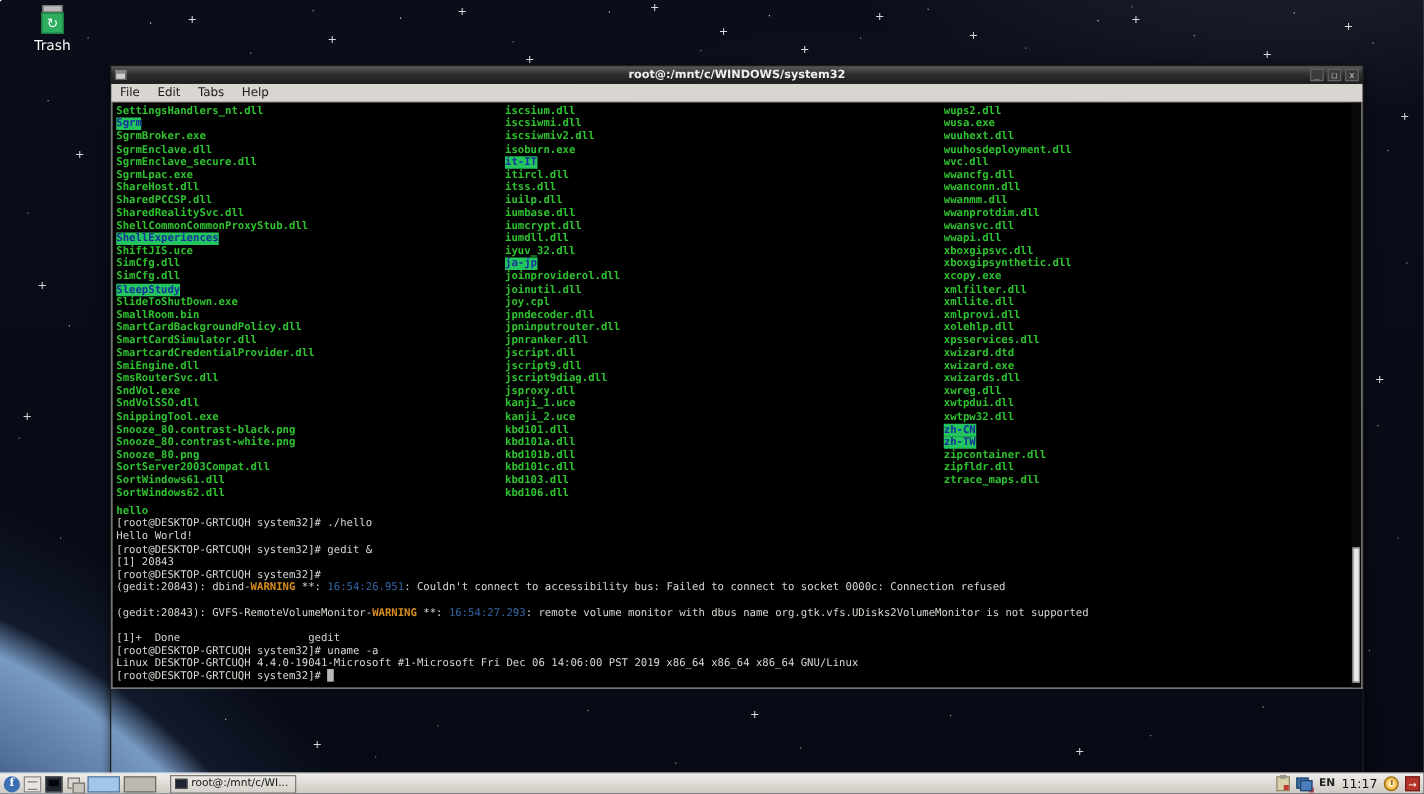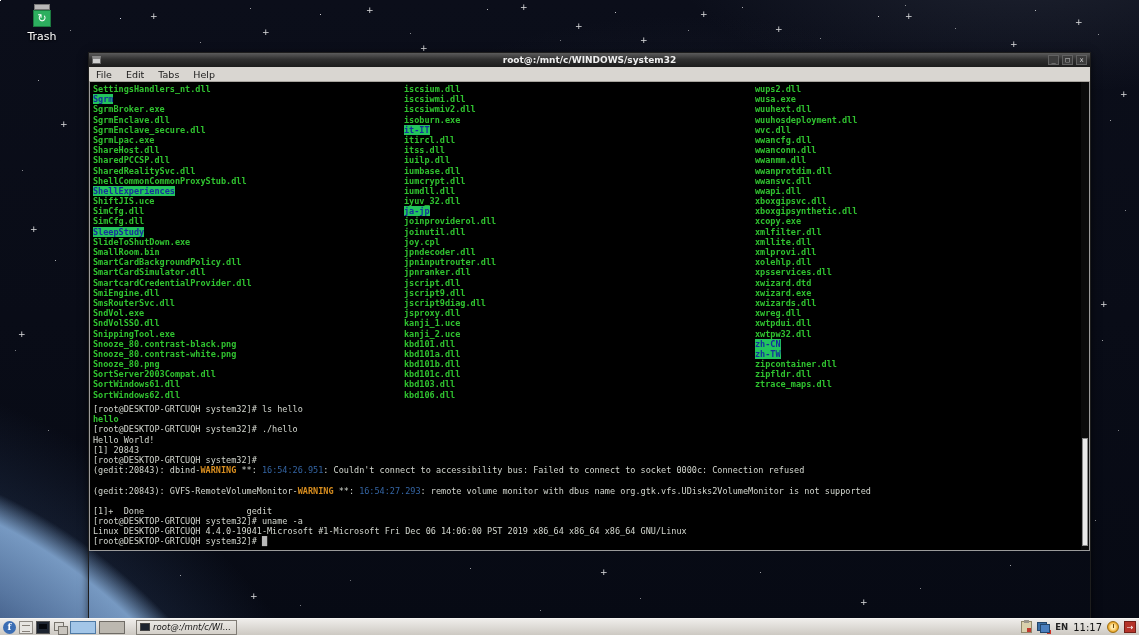--- a/index.html
+++ b/index.html
@@ -90,21 +90,21 @@
   .monitor-ic::after { content:""; position:absolute; left:2px; top:2px; right:2px; bottom:4px; background:#05070c; }
   .winstack-ic { background:transparent; }
   .winstack-ic::before { content:""; position:absolute; left:1px; top:1px; width:8px; height:7px;
     background:#dddad5; border:1px solid #77736c; }
   .winstack-ic::after { content:""; position:absolute; left:5px; top:5px; width:8px; height:7px;
     background:#c9c5be; border:1px solid #77736c; }
   .pager { width:26px; height:13px; flex:none; border:1px solid #6f6c66; }
   .pager.active { background:#a3c6e8; border-color:#4f7aa5; }
   .pager.idle { background:#bcb8b0; }
   .task-btn { height:15px; flex:none; display:flex; align-items:center; gap:3px; padding:0 5px 0 3px;
-    background:linear-gradient(#eae8e4,#d4d0c9); border:1px solid #807c75; margin-left:8px;font-style:italic; }
+    background:linear-gradient(#eae8e4,#d4d0c9); border:1px solid #807c75; margin-left:8px; }
   .task-btn .mini-mon { width:10px; height:8px; background:#1d2430; border:1px solid #444; }
   .task-btn-label { font-size:8.5px; color:#15151possible5; color:#151515; }
   .tb-spacer { flex:1; }
   .tray { display:flex; align-items:center; gap:5px; }
   .clip-ic { width:11px; height:12px; background:#d9d0ac; border:1px solid #8f876b; position:relative; flex:none; }
   .clip-ic::before { content:""; position:absolute; left:2px; top:-2px; width:5px; height:3px; background:#9a958a; }
   .clip-ic::after { content:""; position:absolute; right:0px; bottom:0px; width:4px; height:4px; background:#c23a2e; }
   .net-ic { width:13px; height:12px; position:relative; flex:none; }
   .net-ic::before { content:""; position:absolute; left:0; top:1px; width:8px; height:7px; background:#3a6ea5; border:1px solid #24466b; }
   .net-ic::after { content:""; position:absolute; right:0; bottom:0; width:8px; height:7px; background:#4a7fbf; border:1px solid #24466b; }
@@ -264,24 +264,24 @@
             <div class="fitem">xwtpdui.dll</div>
             <div class="fitem">xwtpw32.dll</div>
             <div class="fitem hl">zh-CN</div>
             <div class="fitem hl">zh-TW</div>
             <div class="fitem">zipcontainer.dll</div>
             <div class="fitem">zipfldr.dll</div>
             <div class="fitem">ztrace_maps.dll</div>
           </div>
       </div>
       <div class="shell">
-          <div class="sline"><span class="c-fg">[root@DESKTOP-GRTCUQH system32]# ls hello</span></div>
           <div class="sline"><span class="c-green">hello</span></div>
           <div class="sline"><span class="c-fg">[root@DESKTOP-GRTCUQH system32]# ./hello</span></div>
           <div class="sline"><span class="c-fg">Hello World!</span></div>
+          <div class="sline"><span class="c-fg">[root@DESKTOP-GRTCUQH system32]# gedit &amp;</span></div>
           <div class="sline"><span class="c-fg">[1] 20843</span></div>
           <div class="sline"><span class="c-fg">[root@DESKTOP-GRTCUQH system32]#</span></div>
           <div class="sline"><span class="c-fg">(gedit:20843): dbind-</span><span class="c-warn">WARNING</span><span class="c-fg"> **: </span><span class="c-time">16:54:26.951</span><span class="c-fg">: Couldn't connect to accessibility bus: Failed to connect to socket 0000c: Connection refused</span></div>
           <div class="sline">&nbsp;</div>
           <div class="sline"><span class="c-fg">(gedit:20843): GVFS-RemoteVolumeMonitor-</span><span class="c-warn">WARNING</span><span class="c-fg"> **: </span><span class="c-time">16:54:27.293</span><span class="c-fg">: remote volume monitor with dbus name org.gtk.vfs.UDisks2VolumeMonitor is not supported</span></div>
           <div class="sline">&nbsp;</div>
           <div class="sline"><span class="c-fg">[1]+  Done                    gedit</span></div>
           <div class="sline"><span class="c-fg">[root@DESKTOP-GRTCUQH system32]# uname -a</span></div>
           <div class="sline"><span class="c-fg">Linux DESKTOP-GRTCUQH 4.4.0-19041-Microsoft #1-Microsoft Fri Dec 06 14:06:00 PST 2019 x86_64 x86_64 x86_64 GNU/Linux</span></div>
           <div class="sline"><span class="c-fg">[root@DESKTOP-GRTCUQH system32]# </span><span class="c-cursor">█</span></div>

